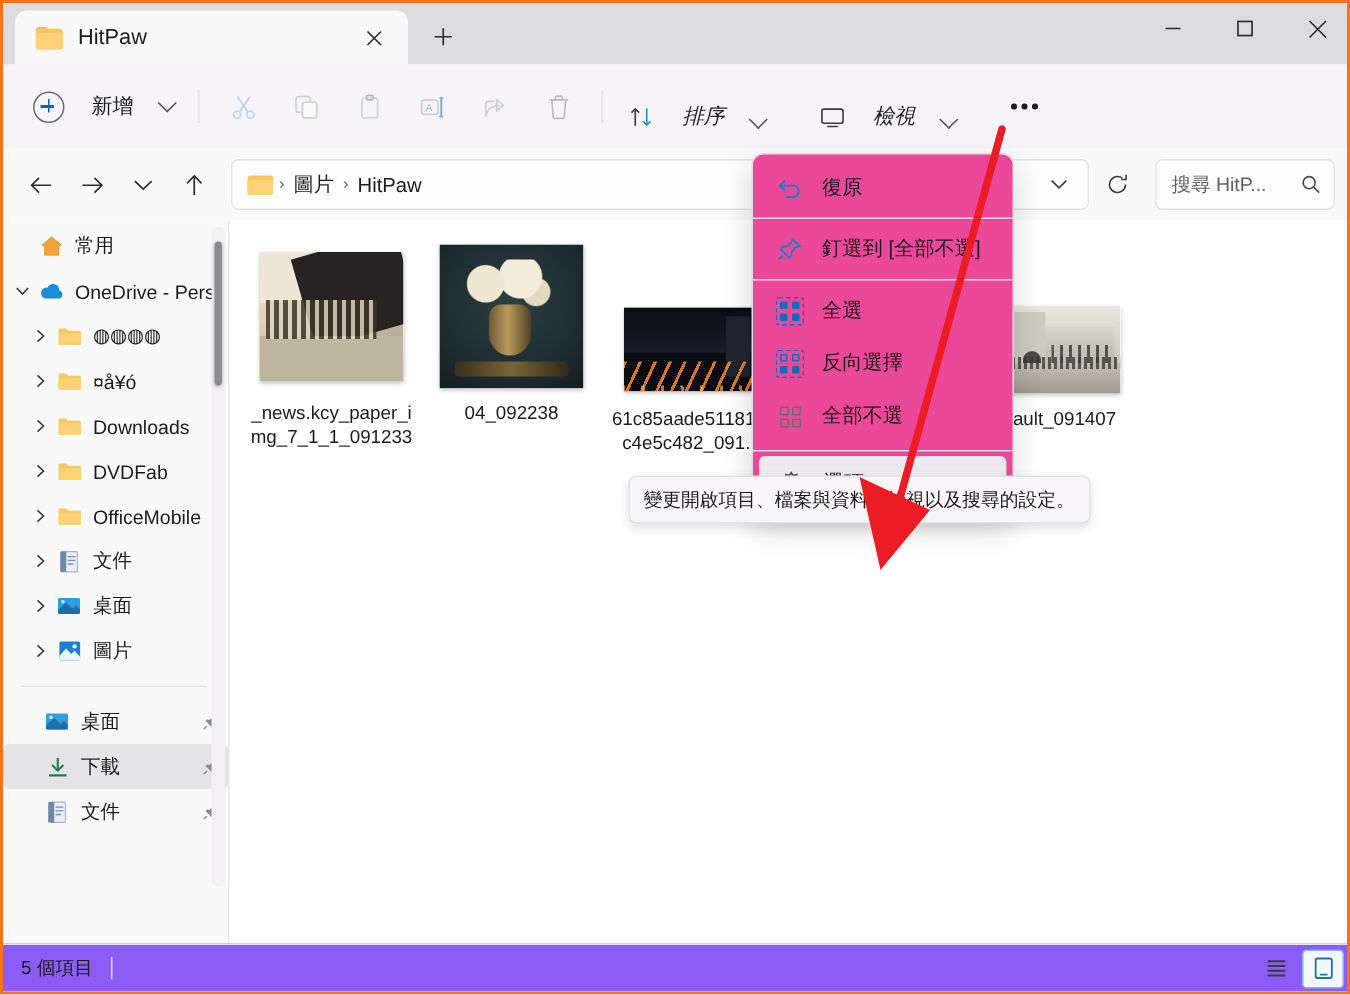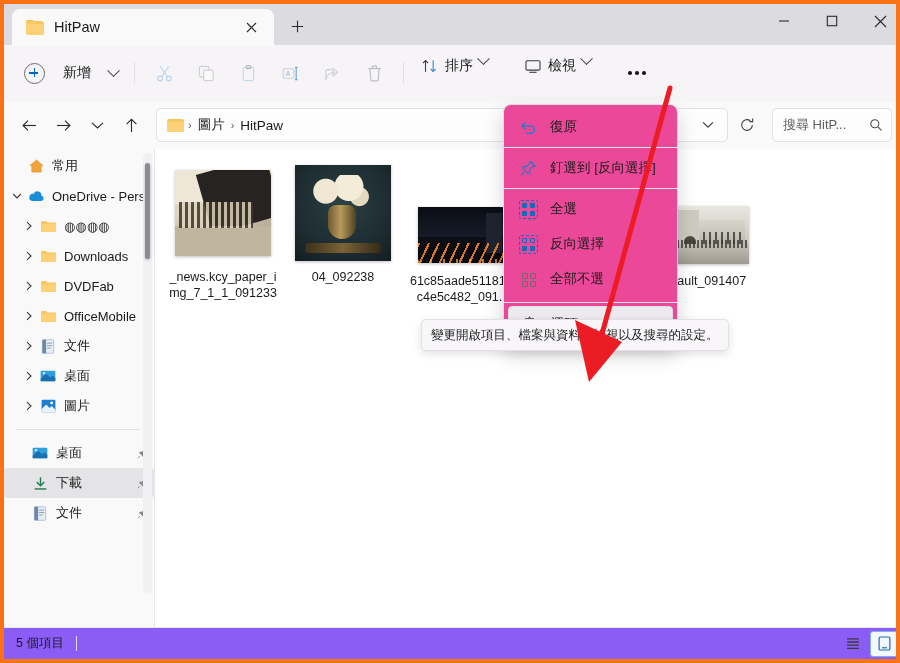--- a/index.html
+++ b/index.html
@@ -13,21 +13,21 @@
     font-family: "Liberation Sans", "DejaVu Sans", sans-serif;
     background: #ffffff;
     -webkit-font-smoothing: antialiased;
   }
   #window {
     position: relative;
     width: 900px;
     height: 663px;
     background: #f9f9f9;
     box-sizing: border-box;
-    border: 4px solid #f97316;
+    border: 2px solid #f97316;
     overflow: hidden;
   }
 
   
   .titlebar {
     position: absolute;
     left: 0; top: 0;
     width: 900px; height: 41px;
     background: #dcdce0;
     display: flex;
@@ -153,23 +153,24 @@
     background: #e2e0e4;
     margin: 0 8px;
   }
   .iconbtn {
     width: 42px; height: 34px;
     display: flex; align-items: center; justify-content: center;
     border-radius: 5px;
   }
   .iconbtn svg { display:block; }
   .textbtn {
-    display: flex; align-items: flex-start; gap: 6px;
+    display: flex; align-items: flex-end; gap: 18px;
     height: 32px; padding: 0 9px;
     border-radius: 5px;
+    font-style: italic;
   }
   .textbtn .lbl { font-size: 14px; color: #1b1b1b; white-space: nowrap; }
   .dots {
     width: 38px; height: 32px;
     display: flex; align-items: center; justify-content: center;
     gap: 3.5px;
     border-radius: 5px;
   }
   .dots i {
     width: 3.6px; height: 3.6px; border-radius: 50%;
@@ -783,20 +784,34 @@
             <svg width="8" height="10" viewBox="0 0 8 10" fill="none" stroke="#3a3a3d" stroke-width="1.1">
                 <path d="M2 1.2 L6 5 L2 8.8"></path>
               </svg>
           </span>
           <span class="nicon">
             <svg width="17" height="14" viewBox="0 0 18 15">
                 <path d="M1 3.2 a1 1 0 0 1 1 -1 H6.4 l1.4 1.6 H16 a1 1 0 0 1 1 1 V13 a1 1 0 0 1 -1 1 H2 a1 1 0 0 1 -1 -1 Z" fill="#f7c862"></path>
                 <path d="M1 5.6 H17 V13 a1 1 0 0 1 -1 1 H2 a1 1 0 0 1 -1 -1 Z" fill="#fdd277"></path>
               </svg>
           </span>
+          <span class="nlabel">¤å¥ó</span>
+        </div>
+        <div class="navitem indent1" style="padding-left:16px">
+          <span class="twist">
+            <svg width="8" height="10" viewBox="0 0 8 10" fill="none" stroke="#3a3a3d" stroke-width="1.1">
+                <path d="M2 1.2 L6 5 L2 8.8"></path>
+              </svg>
+          </span>
+          <span class="nicon">
+            <svg width="17" height="14" viewBox="0 0 18 15">
+                <path d="M1 3.2 a1 1 0 0 1 1 -1 H6.4 l1.4 1.6 H16 a1 1 0 0 1 1 1 V13 a1 1 0 0 1 -1 1 H2 a1 1 0 0 1 -1 -1 Z" fill="#f7c862"></path>
+                <path d="M1 5.6 H17 V13 a1 1 0 0 1 -1 1 H2 a1 1 0 0 1 -1 -1 Z" fill="#fdd277"></path>
+              </svg>
+          </span>
           <span class="nlabel">Downloads</span>
         </div>
         <div class="navitem indent1" style="padding-left:16px">
           <span class="twist">
             <svg width="8" height="10" viewBox="0 0 8 10" fill="none" stroke="#3a3a3d" stroke-width="1.1">
                 <path d="M2 1.2 L6 5 L2 8.8"></path>
               </svg>
           </span>
           <span class="nicon">
             <svg width="17" height="14" viewBox="0 0 18 15">
@@ -1019,21 +1034,21 @@
     </div>
     <div class="menudiv"></div>
 
     <div class="menuitem">
       <span class="micon">
         <svg width="17" height="16" viewBox="0 0 18 17" fill="none" stroke="#1b7ac8" stroke-width="1.3">
           <path d="M11 1.6 L16 6.6 L13 7.4 L10 11 L10.4 13 L8.6 14.6 L2.6 8.6 L4.2 6.8 L6.2 7.2 L9.8 4.2 Z"></path>
           <path d="M4 13.2 L1.2 16"></path>
         </svg>
       </span>
-      <span class="mlabel">釘選到 [反向選擇]</span>
+      <span class="mlabel">釘選到 [全部不選]</span>
     </div>
     <div class="menudiv"></div>
 
     <div class="menuitem">
       <span class="micon">
         <span class="selglyph">
           <span class="frame"></span>
           <span class="d tl"></span>
             <span class="d tr"></span>
             <span class="d bl"></span>

